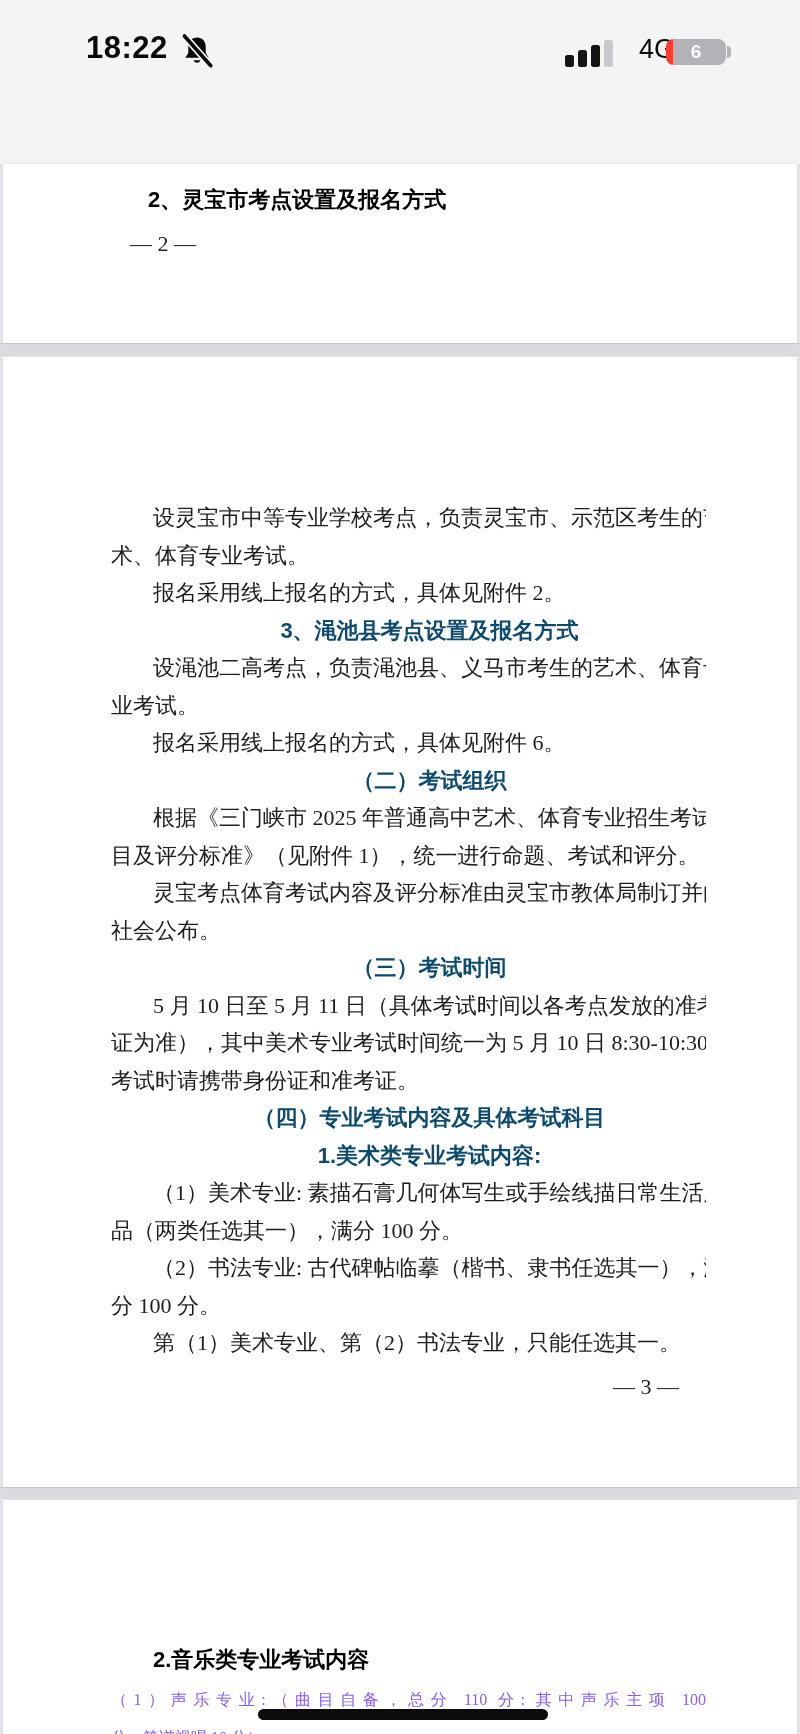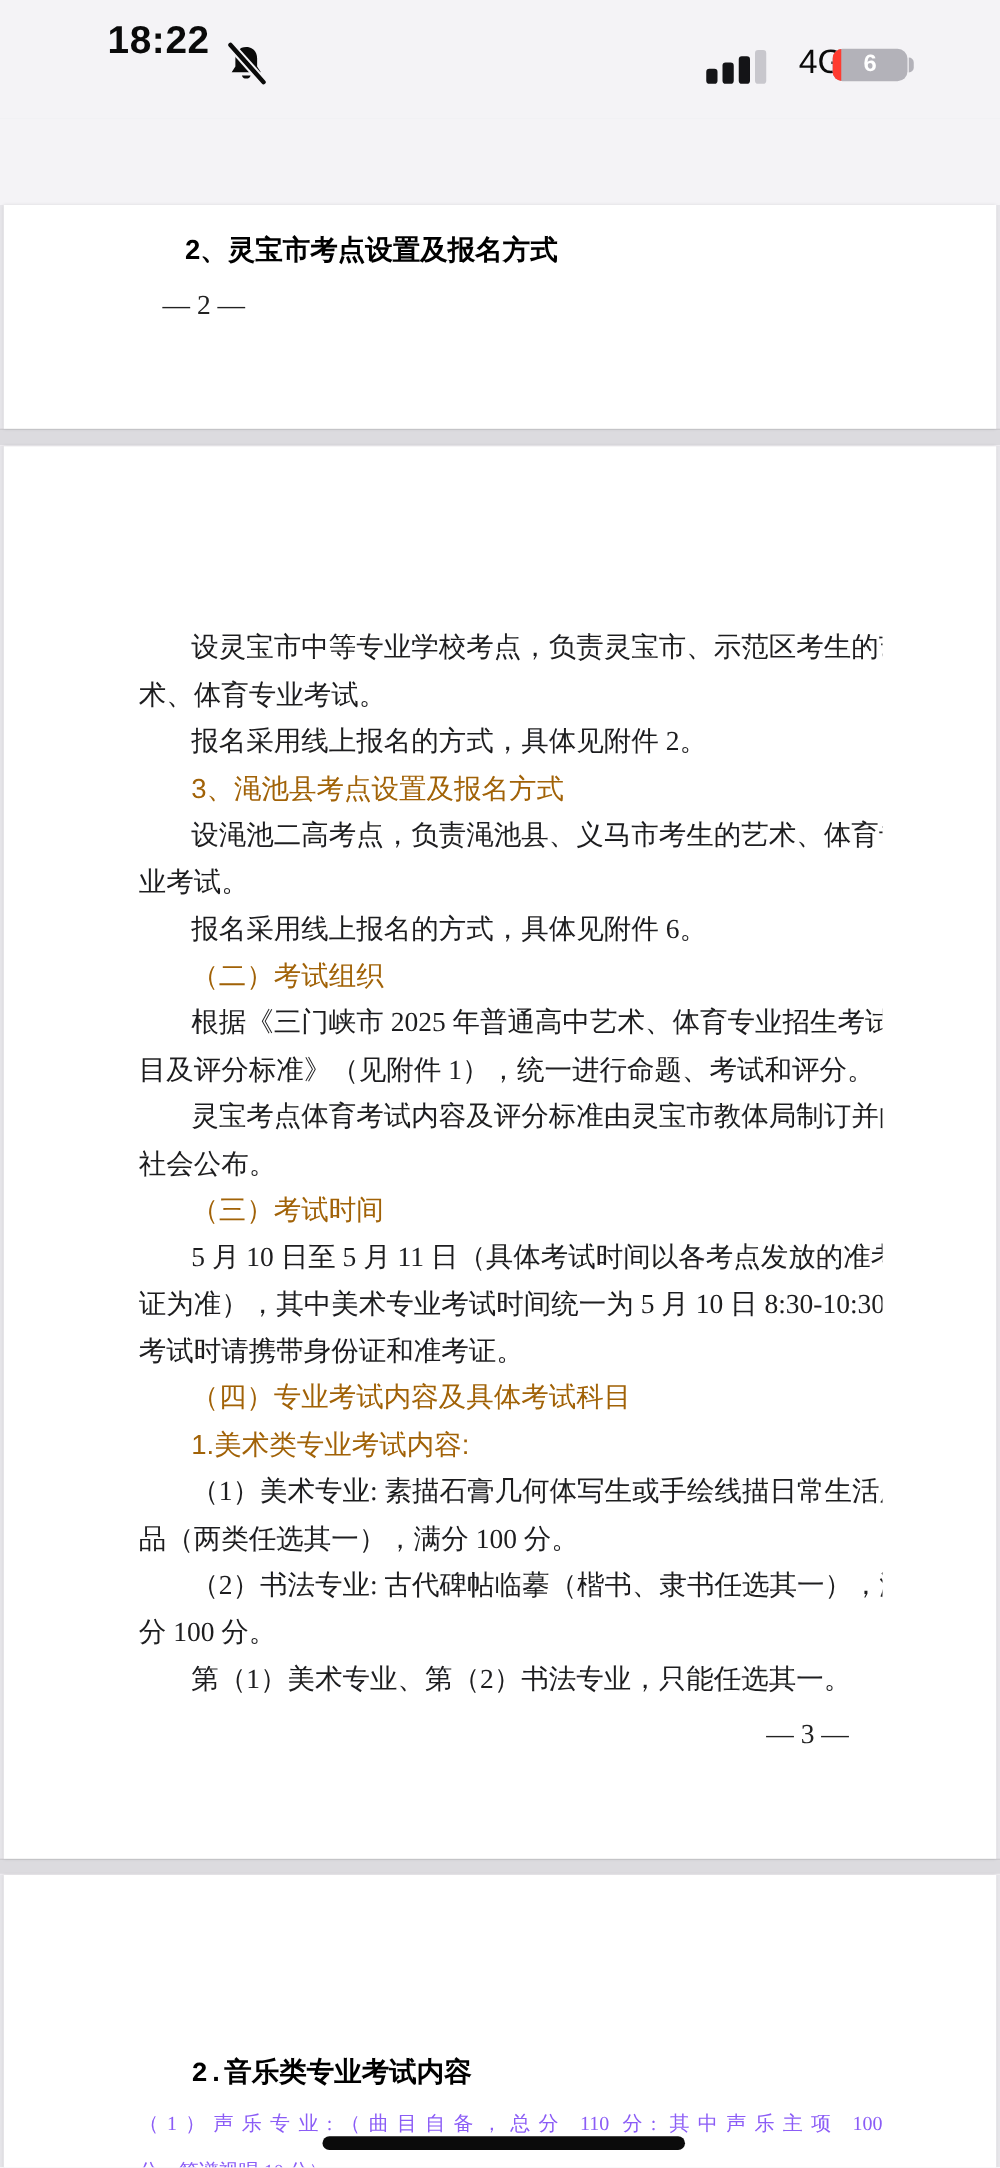--- a/index.html
+++ b/index.html
@@ -4,21 +4,21 @@
 <style>
   html,body{margin:0;padding:0;}
   .screen{
     position:relative;width:800px;height:1734px;overflow:hidden;
     background:#e7e6ea;
     font-family:"Liberation Sans","DejaVu Sans",sans-serif;
     -webkit-font-smoothing:antialiased;
   }
   
   .status-bar{position:absolute;left:0;top:0;width:800px;height:95px;background:#f4f3f6;}
-  .sb-time{position:absolute;left:86px;top:14px;font-size:31px;font-weight:700;color:#0a0a0a;letter-spacing:.5px;}
+  .sb-time{position:absolute;left:86px;top:30px;font-size:31px;font-weight:700;color:#0a0a0a;letter-spacing:.5px;}
   .mute-icon{position:absolute;left:179px;top:33px;}
   .signal{position:absolute;left:565px;top:40px;height:27px;display:flex;align-items:flex-end;gap:4px;}
   .signal i{display:block;width:9px;border-radius:2.5px;background:#141417;}
   .signal i:nth-child(1){height:12px;}
   .signal i:nth-child(2){height:17px;}
   .signal i:nth-child(3){height:22px;}
   .signal i:nth-child(4){height:27px;background:#c8c7cd;}
   .sb-net{position:absolute;left:639px;top:34px;font-size:27px;font-weight:500;color:#0a0a0a;}
   .battery{position:absolute;left:666px;top:39px;display:flex;align-items:center;}
   .batt-body{position:relative;width:60px;height:26px;border-radius:8px;background:#b3b2b9;overflow:hidden;display:flex;align-items:center;justify-content:center;}
@@ -44,23 +44,23 @@
     font-family:"Liberation Sans","DejaVu Sans",sans-serif;white-space:nowrap;}
   .p2 .doc-heading{left:145px;top:24px;}
   .pagenum{position:absolute;font-family:"Liberation Serif","DejaVu Serif",serif;font-size:22px;color:#222;white-space:nowrap;}
   .p2 .pagenum{left:127px;top:67px;}
   .p3 .pagenum{right:118px;top:1017px;}
   .doc-body{position:absolute;left:108px;width:595px;top:142px;
     font-family:"Liberation Serif","DejaVu Serif",serif;font-size:22px;line-height:37.5px;color:#1d1d1f;}
   .doc-line{white-space:nowrap;overflow:hidden;height:37.5px;}
   .doc-line.i{text-indent:42px;}
   .doc-line.j{text-align:justify;text-align-last:justify;}
-  .doc-line.b{font-family:"Liberation Sans","DejaVu Sans",sans-serif;font-weight:400;color:#a16207;}
+  .doc-line.b{font-family:"Liberation Sans","DejaVu Sans",sans-serif;font-weight:700;color:#0c4a6e;text-align:center;}
   
-  .p4 .doc-heading{left:150px;top:148px;font-family:Liberation Mono, monospace;}
+  .p4 .doc-heading{left:150px;top:148px;}
   .p4-line{position:absolute;left:108px;width:595px;font-family:"Liberation Serif","DejaVu Serif",serif;
     font-size:16px;line-height:24px;color:#8b5cf6;white-space:nowrap;overflow:hidden;}
   .p4-line.j{text-align:justify;text-align-last:justify;}
   .p4-line.l1{top:188px;}
   .p4-line.l2{top:226px;}
   .marker-underline{position:absolute;left:255px;top:209px;width:290px;height:11px;background:#0b0b0b;border-radius:6px;}
 </style>
 </head>
 <body>
 

